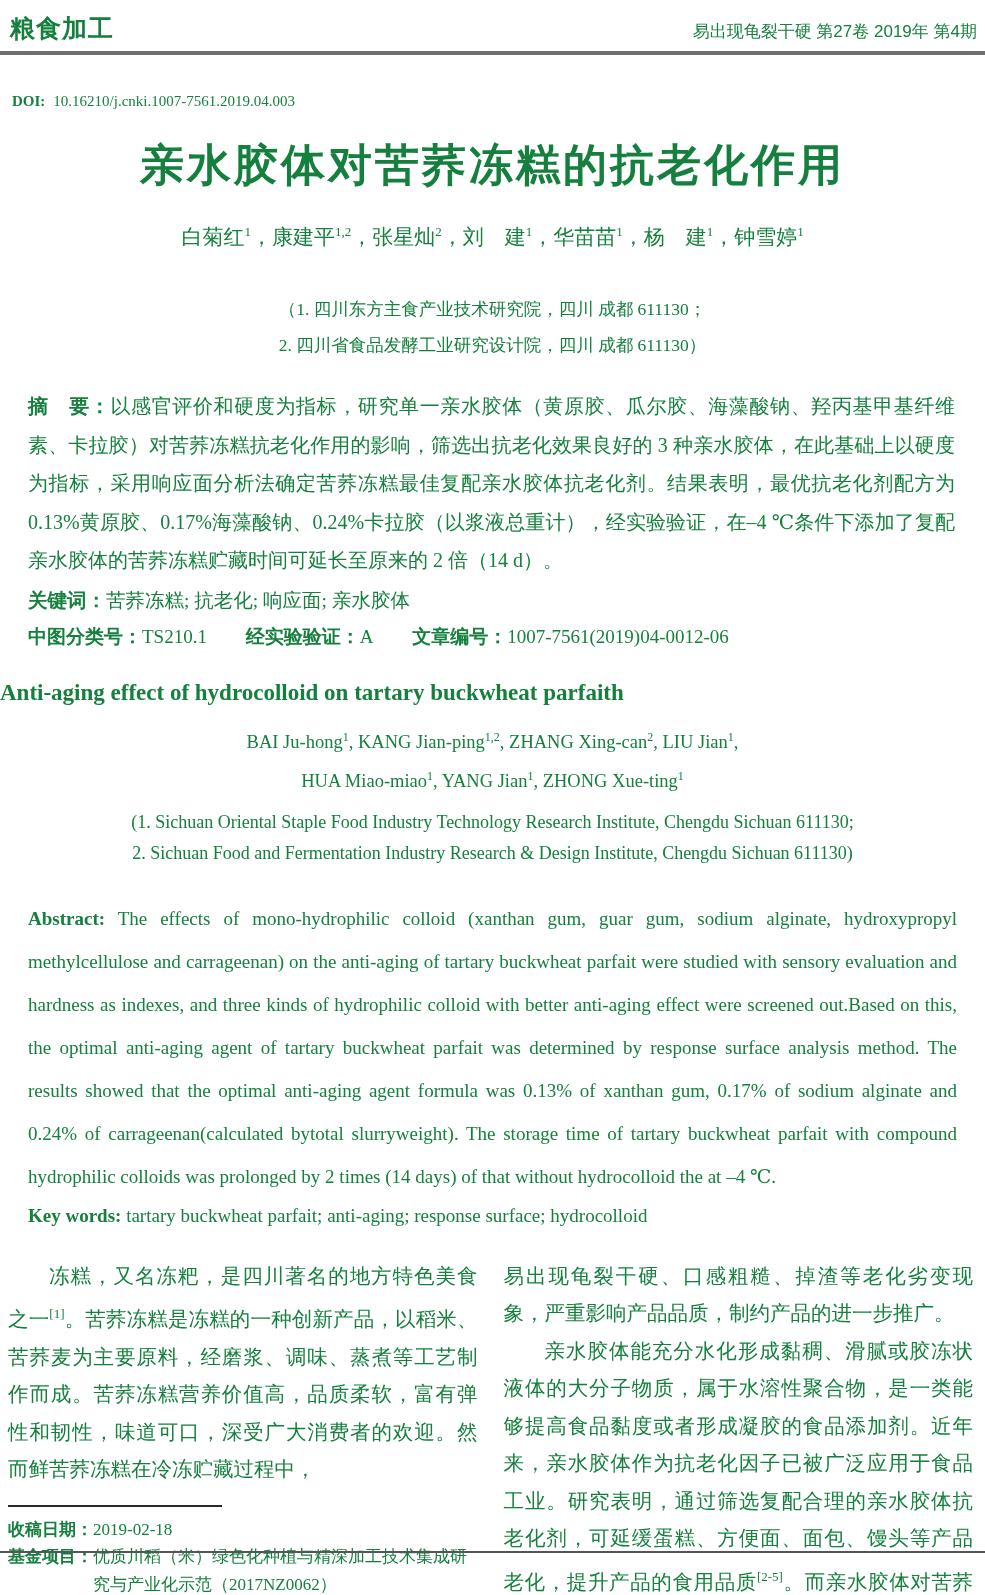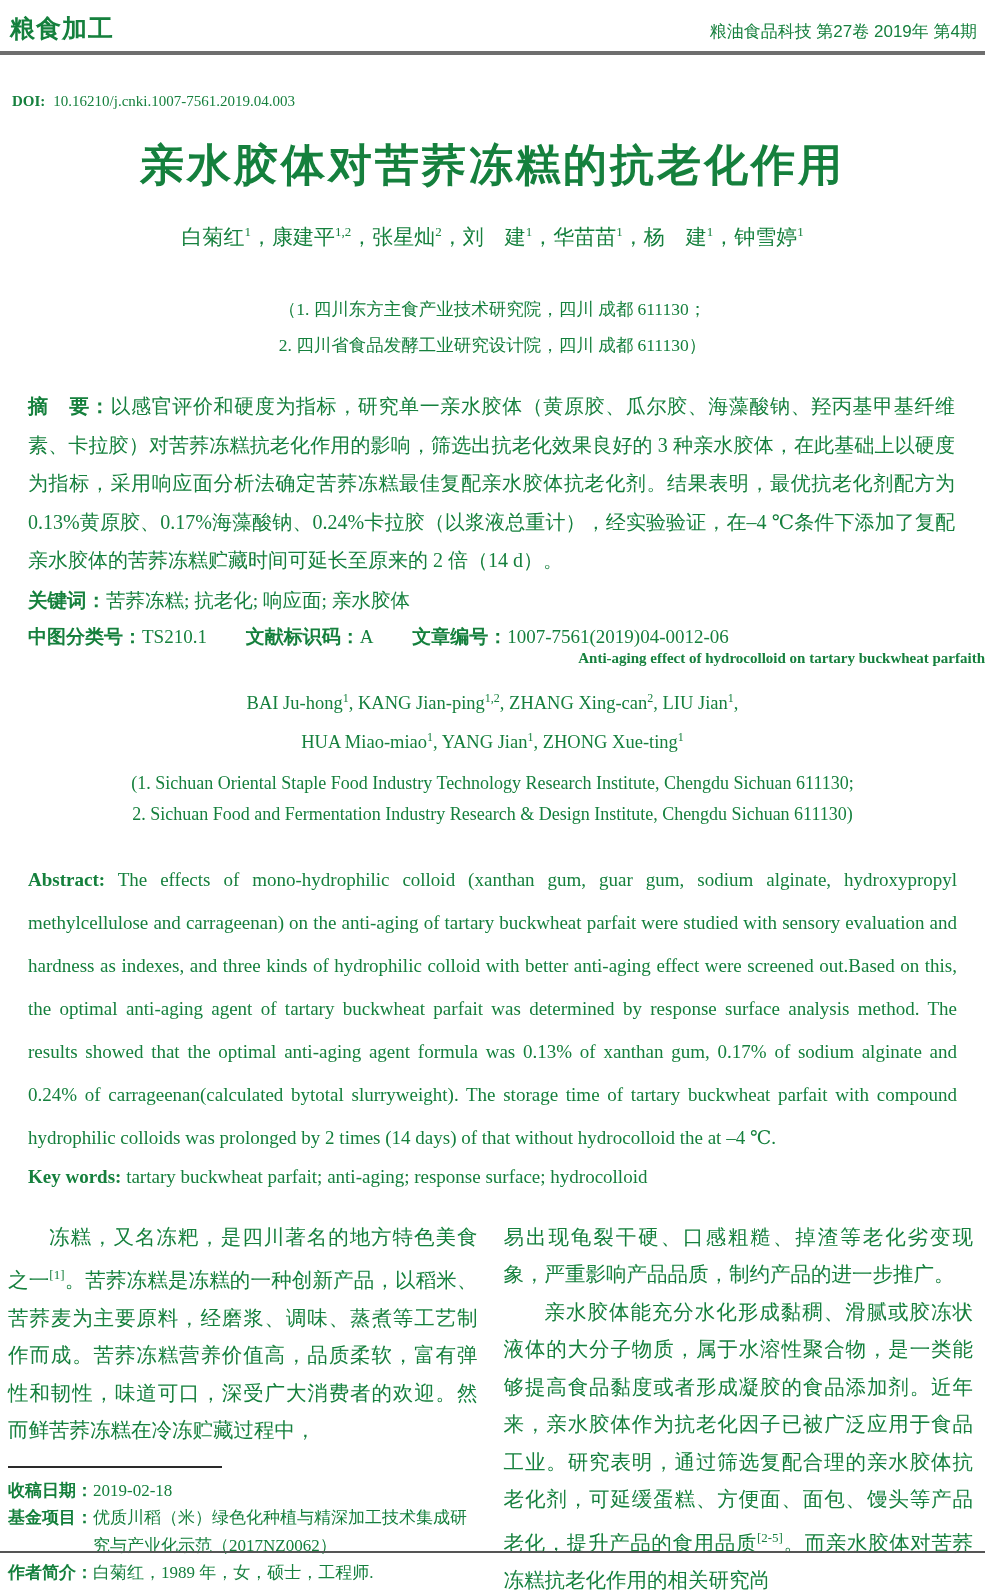--- a/index.html
+++ b/index.html
@@ -39,21 +39,21 @@
   .abstract-cn {
     margin:24px 30px 0 28px; font-size:20px; line-height:38.5px; text-align:justify;
   }
   .abstract-cn .label { font-weight:bold; font-family:"Liberation Sans","DejaVu Sans",sans-serif; }
   .keywords-cn { margin:3px 30px 0 28px; font-size:19.5px; line-height:35px; }
   .keywords-cn .label { font-weight:bold; font-family:"Liberation Sans","DejaVu Sans",sans-serif; }
   .classification { margin:6px 30px 0 28px; font-size:19px; }
   .classification .label { font-weight:bold; font-family:Liberation Serif, serif; }
   .classification .item { margin-right:34px; }
   
-  .title-en { text-align:right; font-size:15px; font-weight:bold; }
+  .title-en { text-align:left; margin-top:30px; font-size:23px; font-weight:bold; }
   .authors-en { text-align:center; margin-top:14px; font-size:18.5px; line-height:34px; }
   .authors-en sup { font-size:12px; }
   .affils-en { text-align:center; margin-top:9px; font-size:18px; line-height:31px; }
   .abstract-en { margin:28px 28px 0 28px; font-size:19px; line-height:43px; text-align:justify; }
   .abstract-en .label { font-weight:bold; }
   .keywords-en { margin:0 28px 0 28px; font-size:19px; line-height:36px; }
   .keywords-en .label { font-weight:bold; }
   
   .body-columns {
     display:flex; gap:26px; margin:24px 12px 0 8px;
@@ -79,21 +79,21 @@
     border:2px solid #fca5a5; padding:0 8px; font-size:19px; line-height:26px;
   }
 </style>
 </head>
 <body>
 
 <div class="page">
 
   <div class="journal-header">
     <span class="left">粮食加工</span>
-    <span class="right">粮油食品科技 第27卷 2019年 第4期</span>
+    <span class="right">易出现龟裂干硬 第27卷 2019年 第4期</span>
   </div>
 
   <div class="doi-line">
     <span class="label">DOI:</span><span>10.16210/j.cnki.1007-7561.2019.04.003</span>
   </div>
 
   <h1 class="title-cn">亲水胶体对苦荞冻糕的抗老化作用</h1>
 
   <div class="authors-cn">
     <span>白菊红</span><sup>1</sup><span>，</span><span>康建平</span><sup>1,2</sup><span>，</span><span>张星灿</span><sup>2</sup><span>，</span><span>刘　建</span><sup>1</sup><span>，</span><span>华苗苗</span><sup>1</sup><span>，</span><span>杨　建</span><sup>1</sup><span>，</span><span>钟雪婷</span><sup>1</sup>
@@ -107,21 +107,21 @@
   <div class="abstract-cn">
     <span class="label">摘　要：</span><span>以感官评价和硬度为指标，研究单一亲水胶体（黄原胶、瓜尔胶、海藻酸钠、羟丙基甲基纤维素、卡拉胶）对苦荞冻糕抗老化作用的影响，筛选出抗老化效果良好的 3 种亲水胶体，在此基础上以硬度为指标，采用响应面分析法确定苦荞冻糕最佳复配亲水胶体抗老化剂。结果表明，最优抗老化剂配方为 0.13%黄原胶、0.17%海藻酸钠、0.24%卡拉胶（以浆液总重计），经实验验证，在–4 ℃条件下添加了复配亲水胶体的苦荞冻糕贮藏时间可延长至原来的 2 倍（14 d）。</span>
   </div>
 
   <div class="keywords-cn">
     <span class="label">关键词：</span><span>苦荞冻糕; 抗老化; 响应面; 亲水胶体</span>
   </div>
 
   <div class="classification">
     <span class="item"><span class="label">中图分类号：</span><span>TS210.1</span></span>
-    <span class="item"><span class="label">文献标识码：</span><span>A</span></span>
+    <span class="item"><span class="label">经实验验证：</span><span>A</span></span>
     <span class="item"><span class="label">文章编号：</span><span>1007-7561(2019)04-0012-06</span></span>
   </div>
 
   <div class="title-en">Anti-aging effect of hydrocolloid on tartary buckwheat parfaith</div>
 
   <div class="authors-en">
     <div>
       <span>BAI Ju-hong</span><sup>1</sup><span>, </span><span>KANG Jian-ping</span><sup>1,2</sup><span>, </span><span>ZHANG Xing-can</span><sup>2</sup><span>, </span><span>LIU Jian</span><sup>1</sup><span>,</span>
     </div>
     <div>

